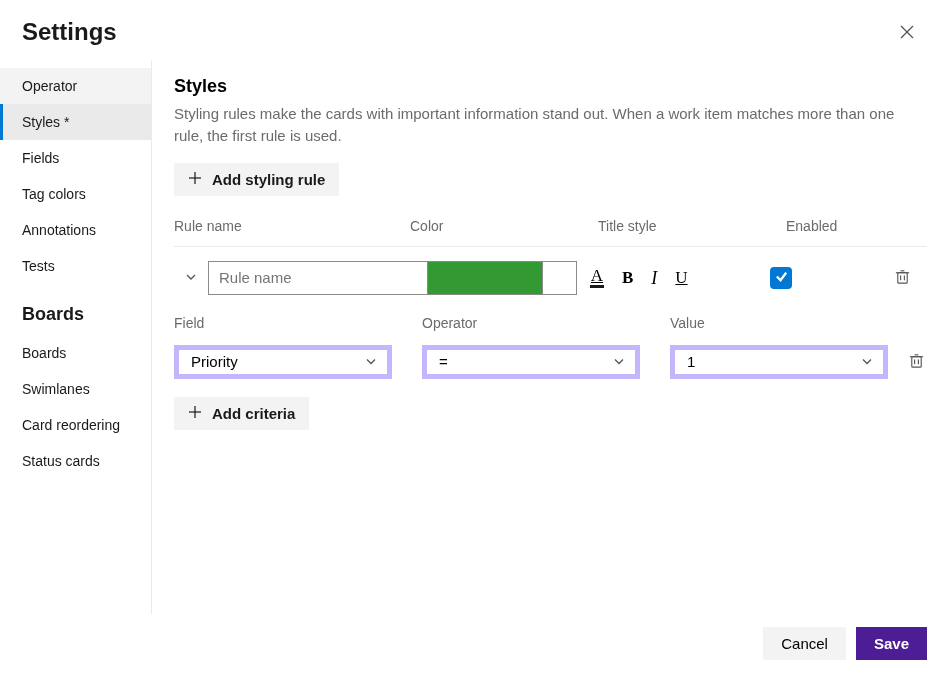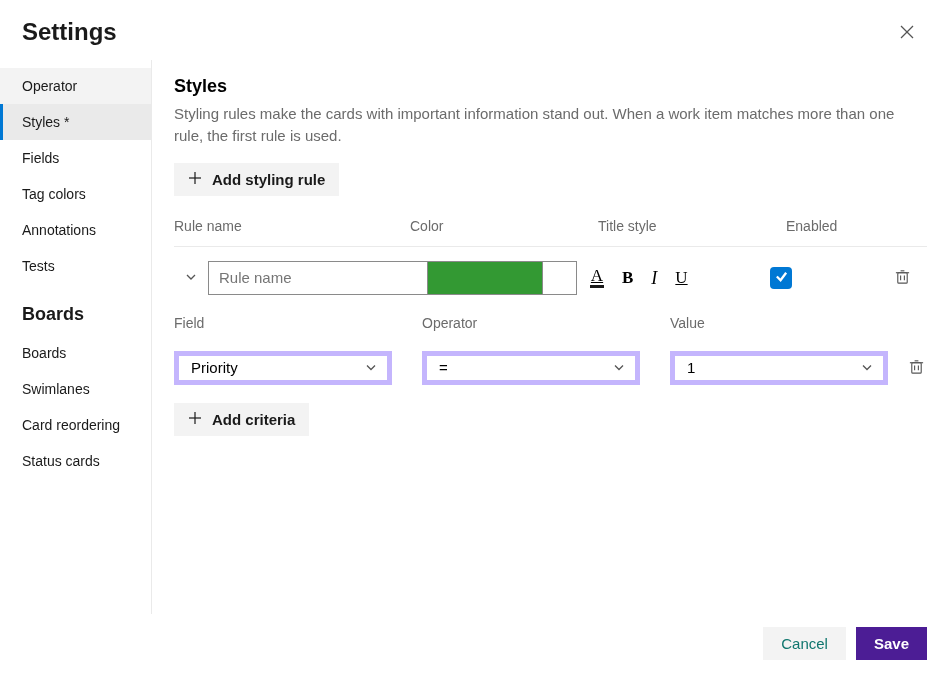--- a/index.html
+++ b/index.html
@@ -199,21 +199,21 @@
       border: none;
       cursor: pointer;
       padding: 4px;
     }
     .trash-btn svg { width: 17px; height: 17px; stroke: #555; fill: none; stroke-width: 1.2; }
     .criteria-headers {
       display: grid;
       grid-template-columns: 248px 248px 218px 40px;
       font-size: 14px;
       color: #6b6b6b;
-      padding: 6px 0 20px 0;
+      padding: 6px 0 14px 0;
     }
     .criteria-row {
       display: grid;
       grid-template-columns: 248px 248px 218px 40px;
       align-items: center;
       gap: 0;
       margin-bottom: 18px;
     }
     .select {
       position: relative;
@@ -244,21 +244,21 @@
       padding: 14px 22px;
     }
     .btn {
       padding: 8px 18px;
       font-size: 15px;
       border: none;
       cursor: pointer;
     }
     .btn-cancel {
       background: #f3f3f3;
-      color: #0f766e;
+      color: #000000;
     }
     .btn-save {
       background: #4c1d95;
       color: #fff;
       font-weight: 600;
     }
   </style>
 </head>
 <body>
 

